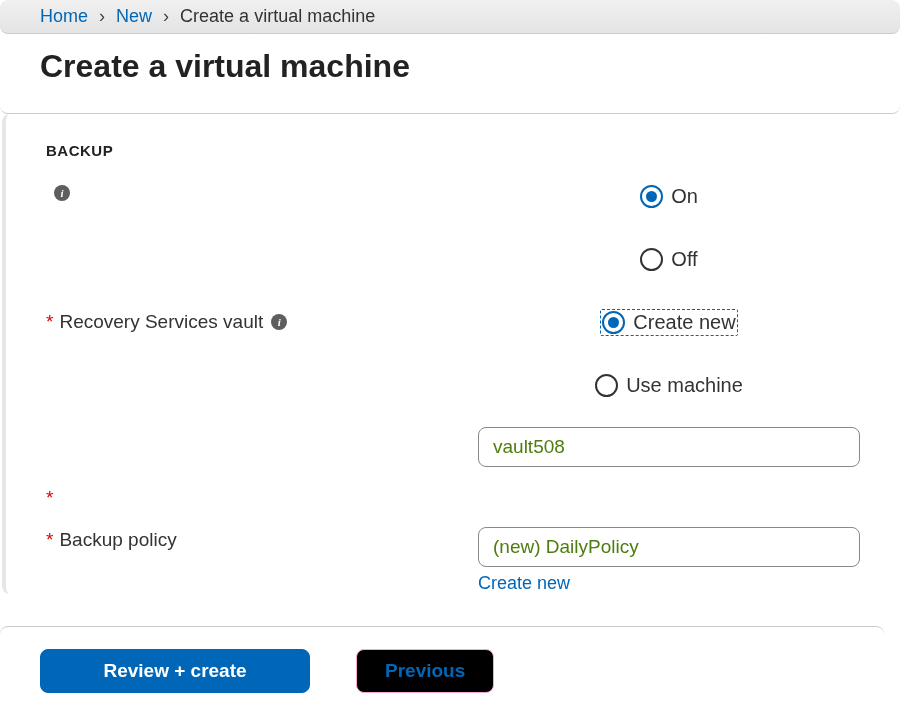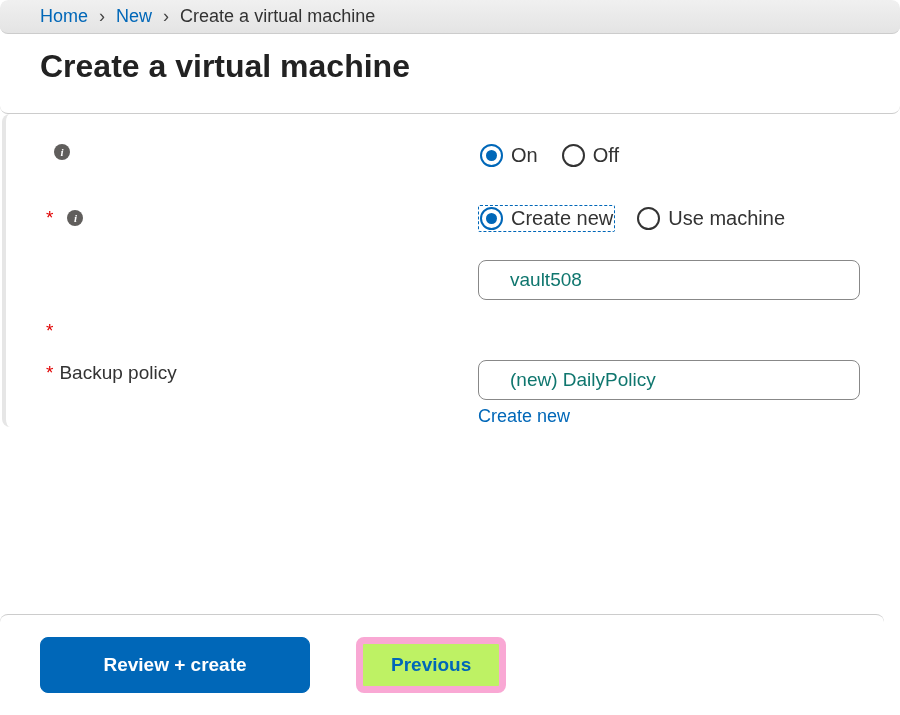--- a/index.html
+++ b/index.html
@@ -61,21 +61,21 @@
       font-family: Georgia, serif;
       font-style: italic;
       font-weight: bold;
       font-size: 11px;
       align-items: center;
       justify-content: center;
       margin-left: 8px;
       cursor: pointer;
     }
     .input-col { flex: 1; }
-    .radio-group { display: flex; gap: 20px; align-items: center; }
+    .radio-group { display: flex; gap: 36px; align-items: center; flex-direction: column; }
     .radio-wrap {
       display: flex;
       align-items: center;
       font-size: 20px;
       color: #333;
       cursor: pointer;
       padding: 2px;
     }
     .radio-wrap.focused {
       border: 1px dashed #0067b8;
@@ -94,23 +94,23 @@
     .radio.selected { border-color: #0067b8; }
     .radio.selected::after {
       content: "";
       width: 11px; height: 11px;
       background: #0067b8;
       border-radius: 50%;
     }
     .text-input {
       width: 100%;
       border: 1px solid #888;
-      padding: 8px 31px;
+      padding: 8px 14px;
       font-size: 19px;
-      color: #0f766e;
+      color: #4d7c0f;
       font-family: inherit;
       outline: none;
     }
     .link {
       color: #0067b8;
       font-size: 18px;
       cursor: pointer;
       display: inline-block;
       margin-top: 6px;
     }
@@ -131,23 +131,23 @@
       text-align: center;
     }
     .btn-primary {
       background: #0067b8;
       color: #fff;
       border: 1px solid #0067b8;
       font-weight: 600;
       min-width: 270px;
     }
     .btn-secondary {
-      background: #bef264;
+      background: #000000;
       color: #0067b8;
-      border: 7px solid #f9a8d4;
+      border: 1px solid #f9a8d4;
       font-weight: 600;
     }
     .btn-secondary.wide { min-width: 250px; }
   </style>
 </head>
 <body>
 
 <div class="top-bar">
   <span class="breadcrumb">
     <a>Home</a>
@@ -156,20 +156,21 @@
     <span class="sep">›</span>
     <span class="current">Create a virtual machine</span>
   </span>
 </div>
 
 <div class="title-area">
   <h1>Create a virtual machine</h1>
 </div>
 
 <div class="content">
+  <div class="section-label">BACKUP</div>
 
   <div class="row">
     <div class="label-col">
       <span class="info-icon">i</span>
     </div>
     <div class="input-col">
       <div class="radio-group">
         <label class="radio-wrap">
           <span class="radio selected"></span>
           <span>On</span>
@@ -178,20 +179,21 @@
           <span class="radio"></span>
           <span>Off</span>
         </label>
       </div>
     </div>
   </div>
 
   <div class="row" style="margin-top:36px">
     <div class="label-col">
       <span class="req">*</span>
+      <span>Recovery Services vault</span>
       <span class="info-icon">i</span>
     </div>
     <div class="input-col">
       <div class="radio-group">
         <label class="radio-wrap focused">
           <span class="radio selected"></span>
           <span>Create new</span>
         </label>
         <label class="radio-wrap">
           <span class="radio"></span>

